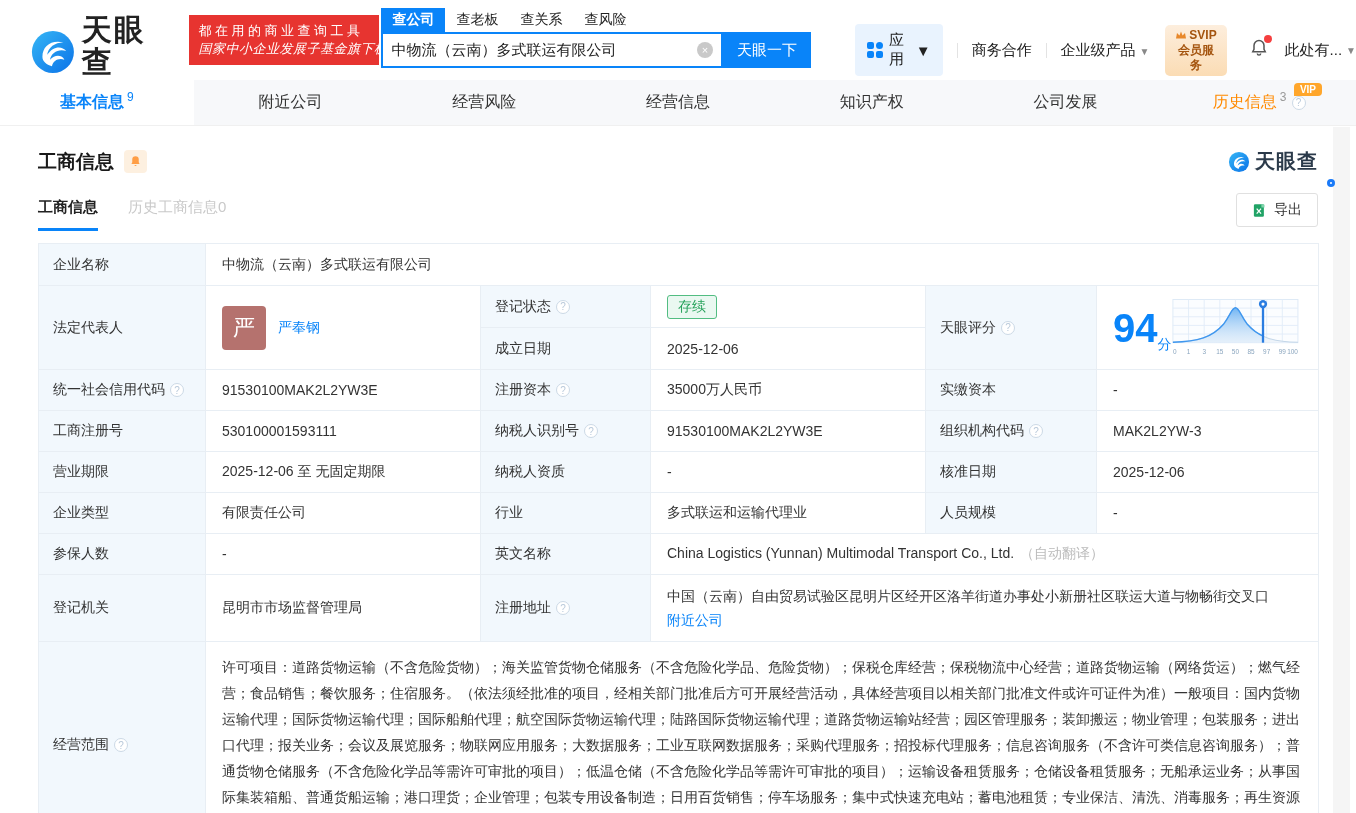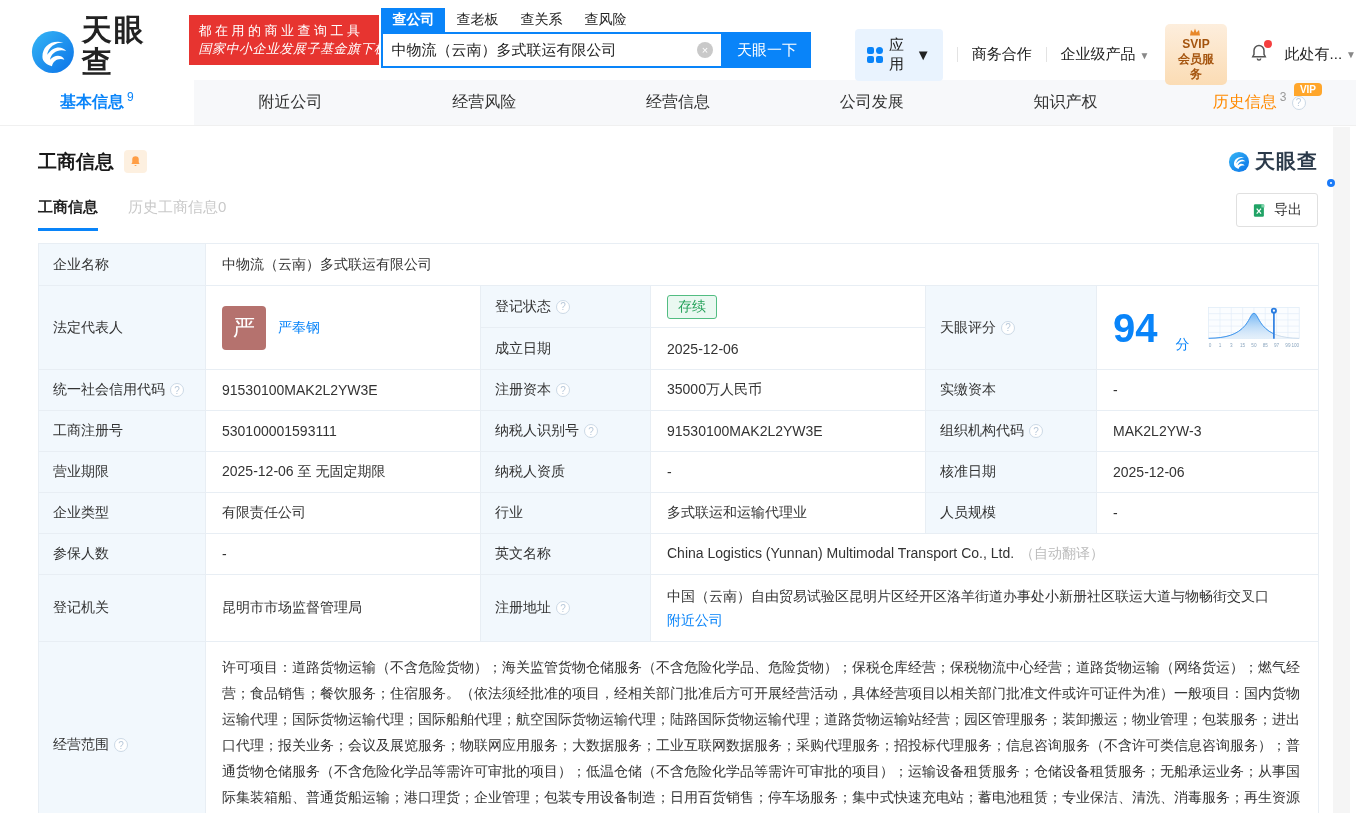--- a/index.html
+++ b/index.html
@@ -31,21 +31,21 @@
   .apps { display:flex; align-items:center; background:#e9f3fe; border-radius:4px; padding:7px 12px; cursor:pointer; }
   .grid-ic { display:grid; grid-template-columns:7px 7px; grid-gap:2px; margin-right:6px; }
   .grid-ic i { width:7px; height:7px; background:#0984f9; border-radius:2px; }
   .grid-ic i:nth-child(2) { border-radius:50%; }
   .apps span { font-size:15px; color:#222; }
   .caret { font-size:10px; color:#888; margin-left:4px; }
   .vdiv { width:1px; height:15px; background:#e3e3e3; margin:0 14px; }
   .nav-item { font-size:15px; color:#222; cursor:pointer; white-space:nowrap; }
   .svip { margin-left:16px; background:linear-gradient(180deg,#fdeedd,#fbdcb4); border-radius:5px;
     padding:3px 9px; text-align:center; cursor:pointer; line-height:15px; }
-  .svip .r1 { font-size:12px; font-weight:bold; color:#a4540e; display:flex; align-items:center; justify-content:center;flex-direction:column; }
+  .svip .r1 { font-size:12px; font-weight:bold; color:#a4540e; display:flex; align-items:center; justify-content:center; }
   .svip .r2 { font-size:12px; color:#a4540e; font-weight:bold; }
   .bell-wrap { position:relative; margin:0 16px 0 22px; cursor:pointer; }
   .red-dot { position:absolute; top:-3px; right:-3px; width:8px; height:8px; border-radius:50%; background:#f53f3f; }
   .user { display:flex; align-items:center; cursor:pointer; }
 
   
   .main-tabs { height:46px; background:#f7f8fa; display:flex; border-bottom:1px solid #f0f0f0; }
   .mtab { flex:1; display:flex; align-items:center; justify-content:center; font-size:16px; color:#333;
     cursor:pointer; position:relative; }
   .mtab.active { background:#fff; color:#0984f9; font-weight:bold; }
@@ -83,21 +83,21 @@
   td { border:1px solid #e8eef4; font-size:14px; vertical-align:middle; }
   td.lbl { background:#f2f8fd; color:#333; padding:0 14px; }
   td.val { background:#fff; color:#333; padding:0 16px; }
   .lbl-in { display:flex; align-items:center; }
   .badge-green { display:inline-block; padding:2px 10px; border:1px solid #52bd82; background:#eaf8f1;
     color:#27a25b; border-radius:3px; font-size:14px; }
   .avatar { width:44px; height:44px; background:#b5726e; border-radius:4px; color:#fff; font-size:22px;
     display:flex; align-items:center; justify-content:center; cursor:pointer; flex:0 0 auto; }
   .rep-cell { display:flex; align-items:center; gap:12px; }
   a.blue, .blue-link { color:#0984f9; text-decoration:none; cursor:pointer; }
-  .score-cell { display:flex; align-items:center; gap:18px; padding:4px 0; }
+  .score-cell { display:flex; align-items:center; gap:0; padding:4px 0; }
   .score-num { font-size:40px; font-weight:bold; color:#0984f9; line-height:40px; }
   .score-unit { font-size:14px; color:#0984f9; align-self:flex-end; margin-bottom:6px; }
   .gray-note { color:#bbb; margin-left:6px; }
   .addr-line { line-height:24px; padding:9px 0; }
   .scope-td { line-height:26px; padding:12px 16px !important; color:#333; }
 
   
   .right-rail { position:absolute; right:6px; top:127px; bottom:0; width:17px; background:#f5f5f5; }
   .rail-dot { position:absolute; left:-6px; top:52px; width:8px; height:8px; border:3px solid #1a7af8;
     border-radius:50%; background:#fff; cursor:pointer; }
@@ -192,24 +192,24 @@
   <div class="mtab">
       <span>附近公司</span>
     </div>
   <div class="mtab">
       <span>经营风险</span>
     </div>
   <div class="mtab">
       <span>经营信息</span>
     </div>
   <div class="mtab">
+      <span>知识产权</span>
+    </div>
+  <div class="mtab">
       <span>公司发展</span>
-    </div>
-  <div class="mtab">
-      <span>知识产权</span>
     </div>
   <div class="mtab history">
     <span class="vip-tag">VIP</span>
     <span>历史信息</span>
       <sup>3</sup>
     <span class="q"></span>
   </div>
 </div>
 
 <div class="content">

